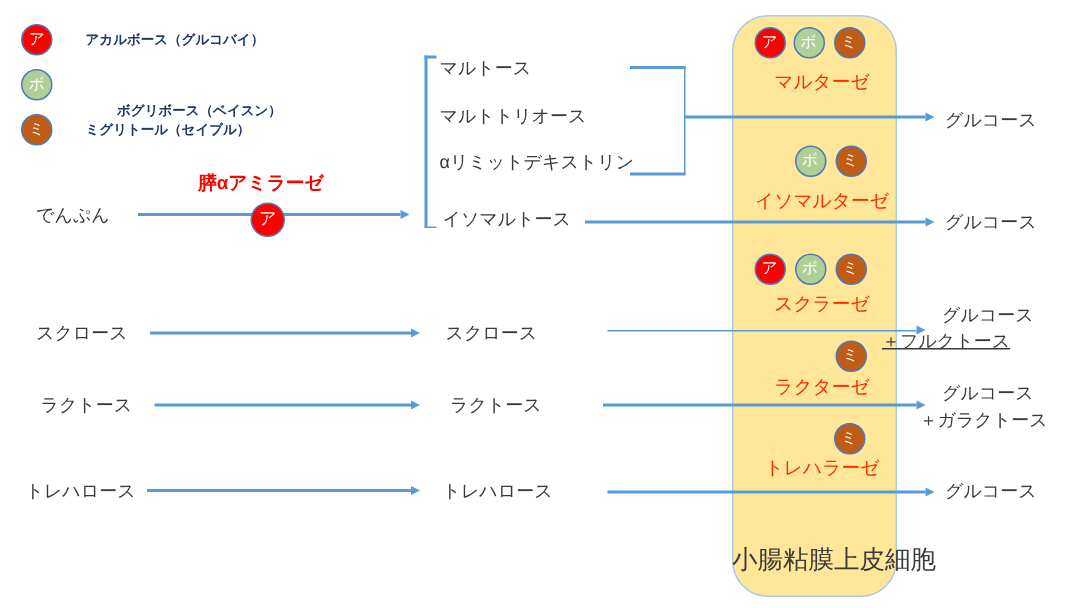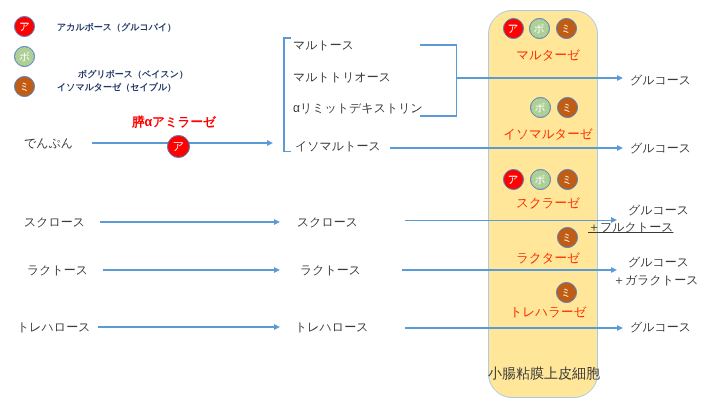--- a/index.html
+++ b/index.html
@@ -6,21 +6,21 @@
   .canvas{
     position:relative;width:720px;height:405px;background:#ffffff;
     font-family:"Liberation Sans",sans-serif;overflow:hidden;
   }
   .abs{position:absolute;}
   .cy{transform:translateY(-50%);}
   .t{font-size:12px;color:#3a3a3a;white-space:nowrap;line-height:1;}
   .legend-t{font-size:9px;font-weight:bold;color:#1f3864;white-space:nowrap;line-height:1;}
   .red-t{font-size:12.5px;color:#ff0000;white-space:nowrap;line-height:1;}
   .enzyme-t{font-size:12.5px;color:#ff2a00;white-space:nowrap;line-height:1;text-align:center;width:120px;left:488px;}
-  .cell-t{font-size:14px;color:#3a3a3a;white-space:nowrap;line-height:1;text-align:center;width:110px;left:488px;}
+  .cell-t{font-size:17px;color:#3a3a3a;white-space:nowrap;line-height:1;text-align:center;width:110px;left:488px;}
   .hline{height:1.5px;background:#5b9bd5;}
   .vline{width:1.5px;background:#5b9bd5;}
   .ah{width:0;height:0;border-top:3.5px solid transparent;border-bottom:3.5px solid transparent;border-left:6px solid #5b9bd5;}
   .badge{
     width:21px;height:21px;border-radius:50%;border:1.5px solid #4d79bd;box-sizing:border-box;
     display:flex;align-items:center;justify-content:center;
     color:#ffffff;font-size:10.5px;line-height:1;
   }
   .badge.a{background:#fe0000;}
   .badge.bo{background:#aecf96;}
@@ -33,21 +33,21 @@
 <body>
 
 <div class="canvas">
 
   <div class="abs" style="left:0;top:0;width:240px;height:100px;">
     <div class="abs badge a" style="left:14px;top:16px;">ア</div>
     <div class="abs cy legend-t" style="left:57px;top:27px;">アカルボース（グルコバイ）</div>
     <div class="abs badge bo" style="left:14px;top:46px;">ボ</div>
     <div class="abs cy legend-t" style="left:57px;top:74px;margin-left:21px;">ボグリボース（ベイスン）</div>
     <div class="abs badge mi" style="left:14px;top:76px;">ミ</div>
-    <div class="abs cy legend-t" style="left:57px;top:87px;">イソマルターゼ（セイブル）</div>
+    <div class="abs cy legend-t" style="left:57px;top:87px;">ミグリトール（セイブル）</div>
   </div>
 
   <div class="abs cy t" style="left:24px;top:143px;">でんぷん</div>
   <div class="abs cy t" style="left:24px;top:222px;">スクロース</div>
   <div class="abs cy t" style="left:27px;top:270px;">ラクトース</div>
   <div class="abs cy t" style="left:17px;top:327px;">トレハロース</div>
 
   <div class="abs cy red-t" style="left:132px;top:122px;font-weight:bold;">膵αアミラーゼ</div>
   <div class="abs hline" style="left:92px;top:142.3px;width:175px;"></div>
   <div class="abs ah" style="left:267px;top:139.5px;"></div>

